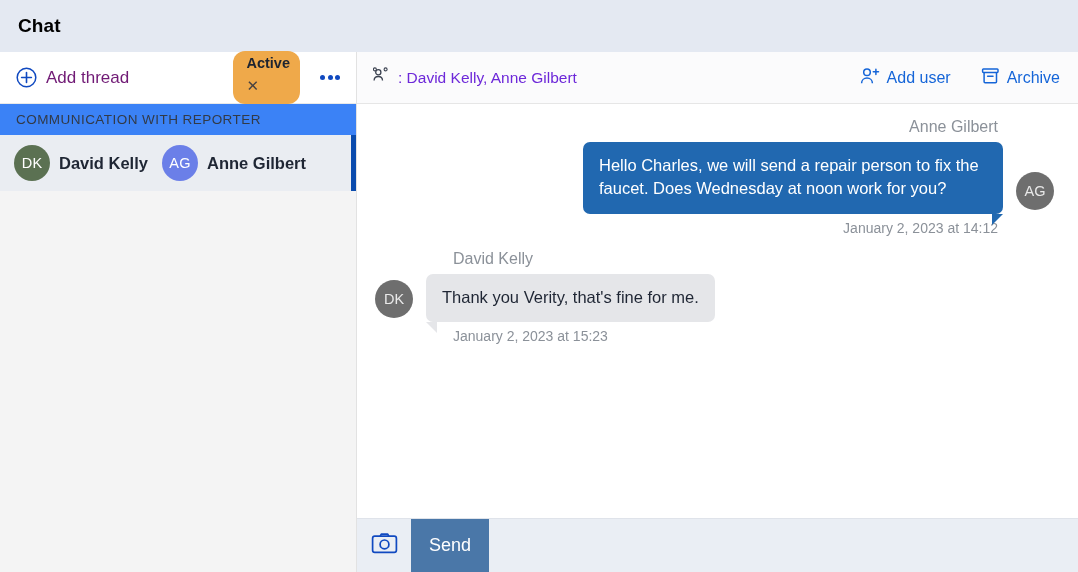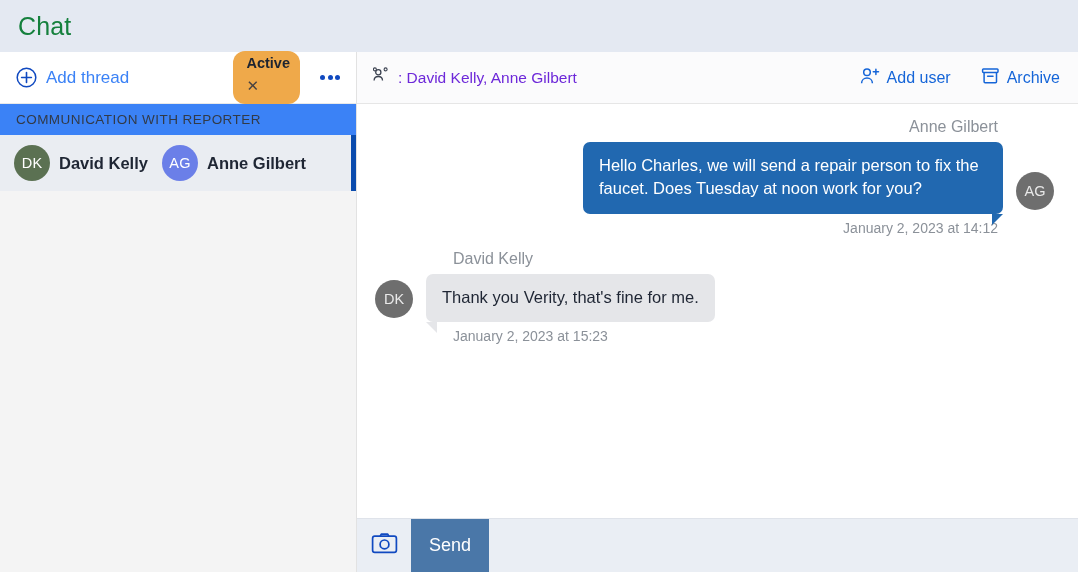--- a/index.html
+++ b/index.html
@@ -29,23 +29,23 @@
   .titlebar {
     height: 52px;
     flex: 0 0 52px;
     background: #e4e9f2;
     display: flex;
     align-items: center;
     padding: 0 0 0 18px;
     box-sizing: border-box;
   }
   .titlebar .title {
-    font-size: 25px;
-    font-weight: normal;
-    color: #15803d;
+    font-size: 19px;
+    font-weight: bold;
+    color: #000000;
     letter-spacing: 0.1px;
   }
 
   
   .body {
     flex: 1 1 auto;
     display: flex;
     min-height: 0;
     background: #ffffff;
   }
@@ -66,21 +66,21 @@
     display: flex;
     align-items: center;
     padding: 0 14px 0 16px;
     box-sizing: border-box;
     border-bottom: 1px solid #e9e9e9;
   }
   .add-thread {
     display: flex;
     align-items: center;
     gap: 9px;
-    color: #3b82f6;
+    color: #701a75;
     font-size: 17px;
     cursor: pointer;
     white-space: nowrap;
   }
   .add-thread .plus-icon {
     width: 21px;
     height: 21px;
     display: inline-block;
     line-height: 0;
   }
@@ -483,21 +483,21 @@
           </span>
           <span>Archive</span>
         </div>
       </div>
 
       <div class="messages">
 
         <div class="msg out">
           <div class="msg-author">Anne Gilbert</div>
           <div class="msg-row">
-            <div class="bubble" style="background: rgb(33, 104, 176);">Hello Charles, we will send a repair person to fix the faucet. Does Tuesday at noon work for you?</div>
+            <div class="bubble" style="background: rgb(33, 104, 176);">Hello Charles, we will send a repair person to fix the faucet. Does Wednesday at noon work for you?</div>
             <span class="msg-avatar">AG</span>
           </div>
           <div class="msg-time">January 2, 2023 at 14:12</div>
         </div>
 
         <div class="msg in">
           <div class="msg-author">David Kelly</div>
           <div class="msg-row">
             <span class="msg-avatar">DK</span>
             <div class="bubble" style="background: rgb(229, 230, 233);">Thank you Verity, that's fine for me.</div>

